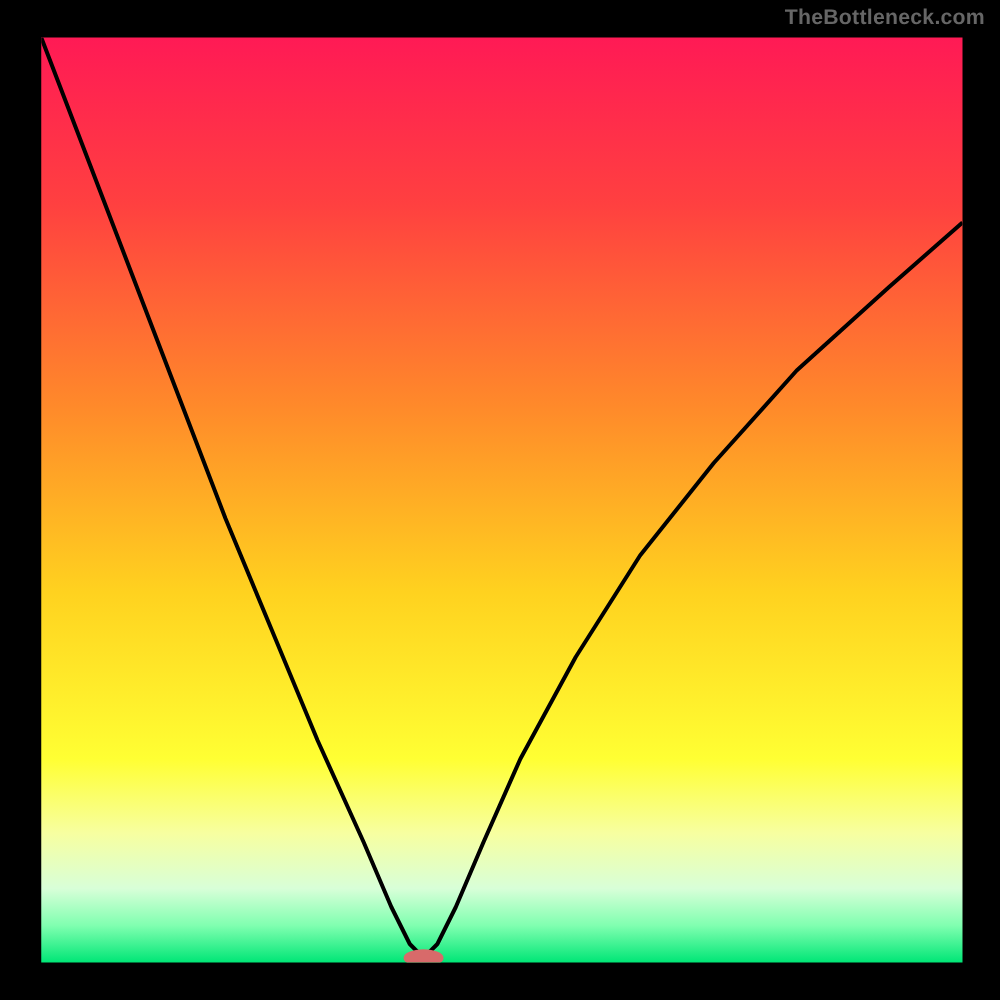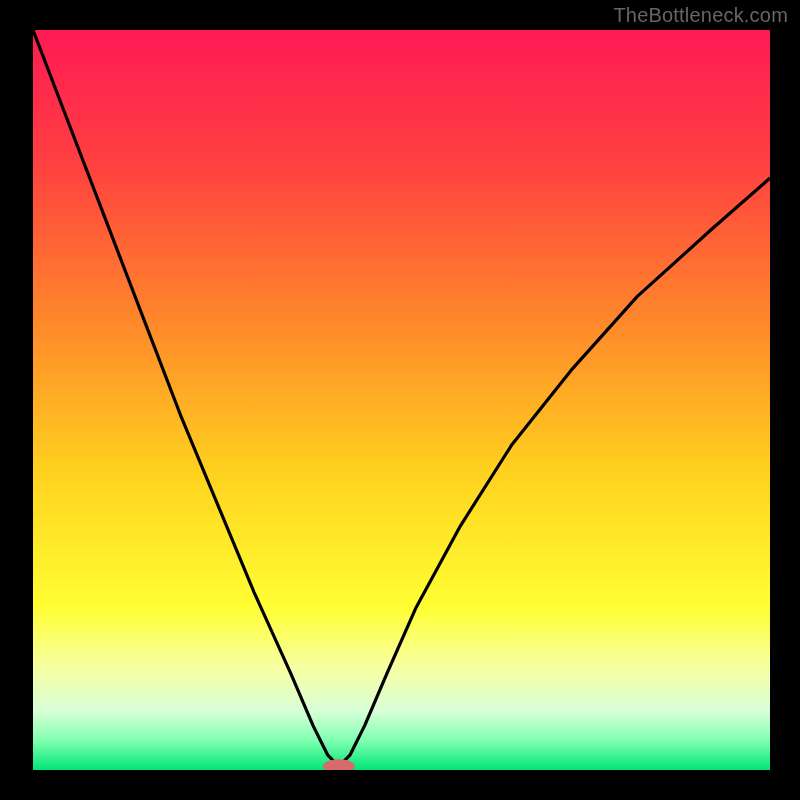--- a/index.html
+++ b/index.html
@@ -15,22 +15,22 @@
     position: relative;
     width: 800px;
     height: 800px;
     background: #000;
   }
   .watermark {
     position: absolute;
     top: 4px;
     right: 12px;
     color: #666;
-    font-size: 20px;
-    font-weight: 400;
+    font-size: 17px;
+    font-weight: 700;
     letter-spacing: 0.2px;
     z-index: 10;
   }
   svg {
     position: absolute;
     top: 0;
     left: 0;
   }
 </style>
 </head>

